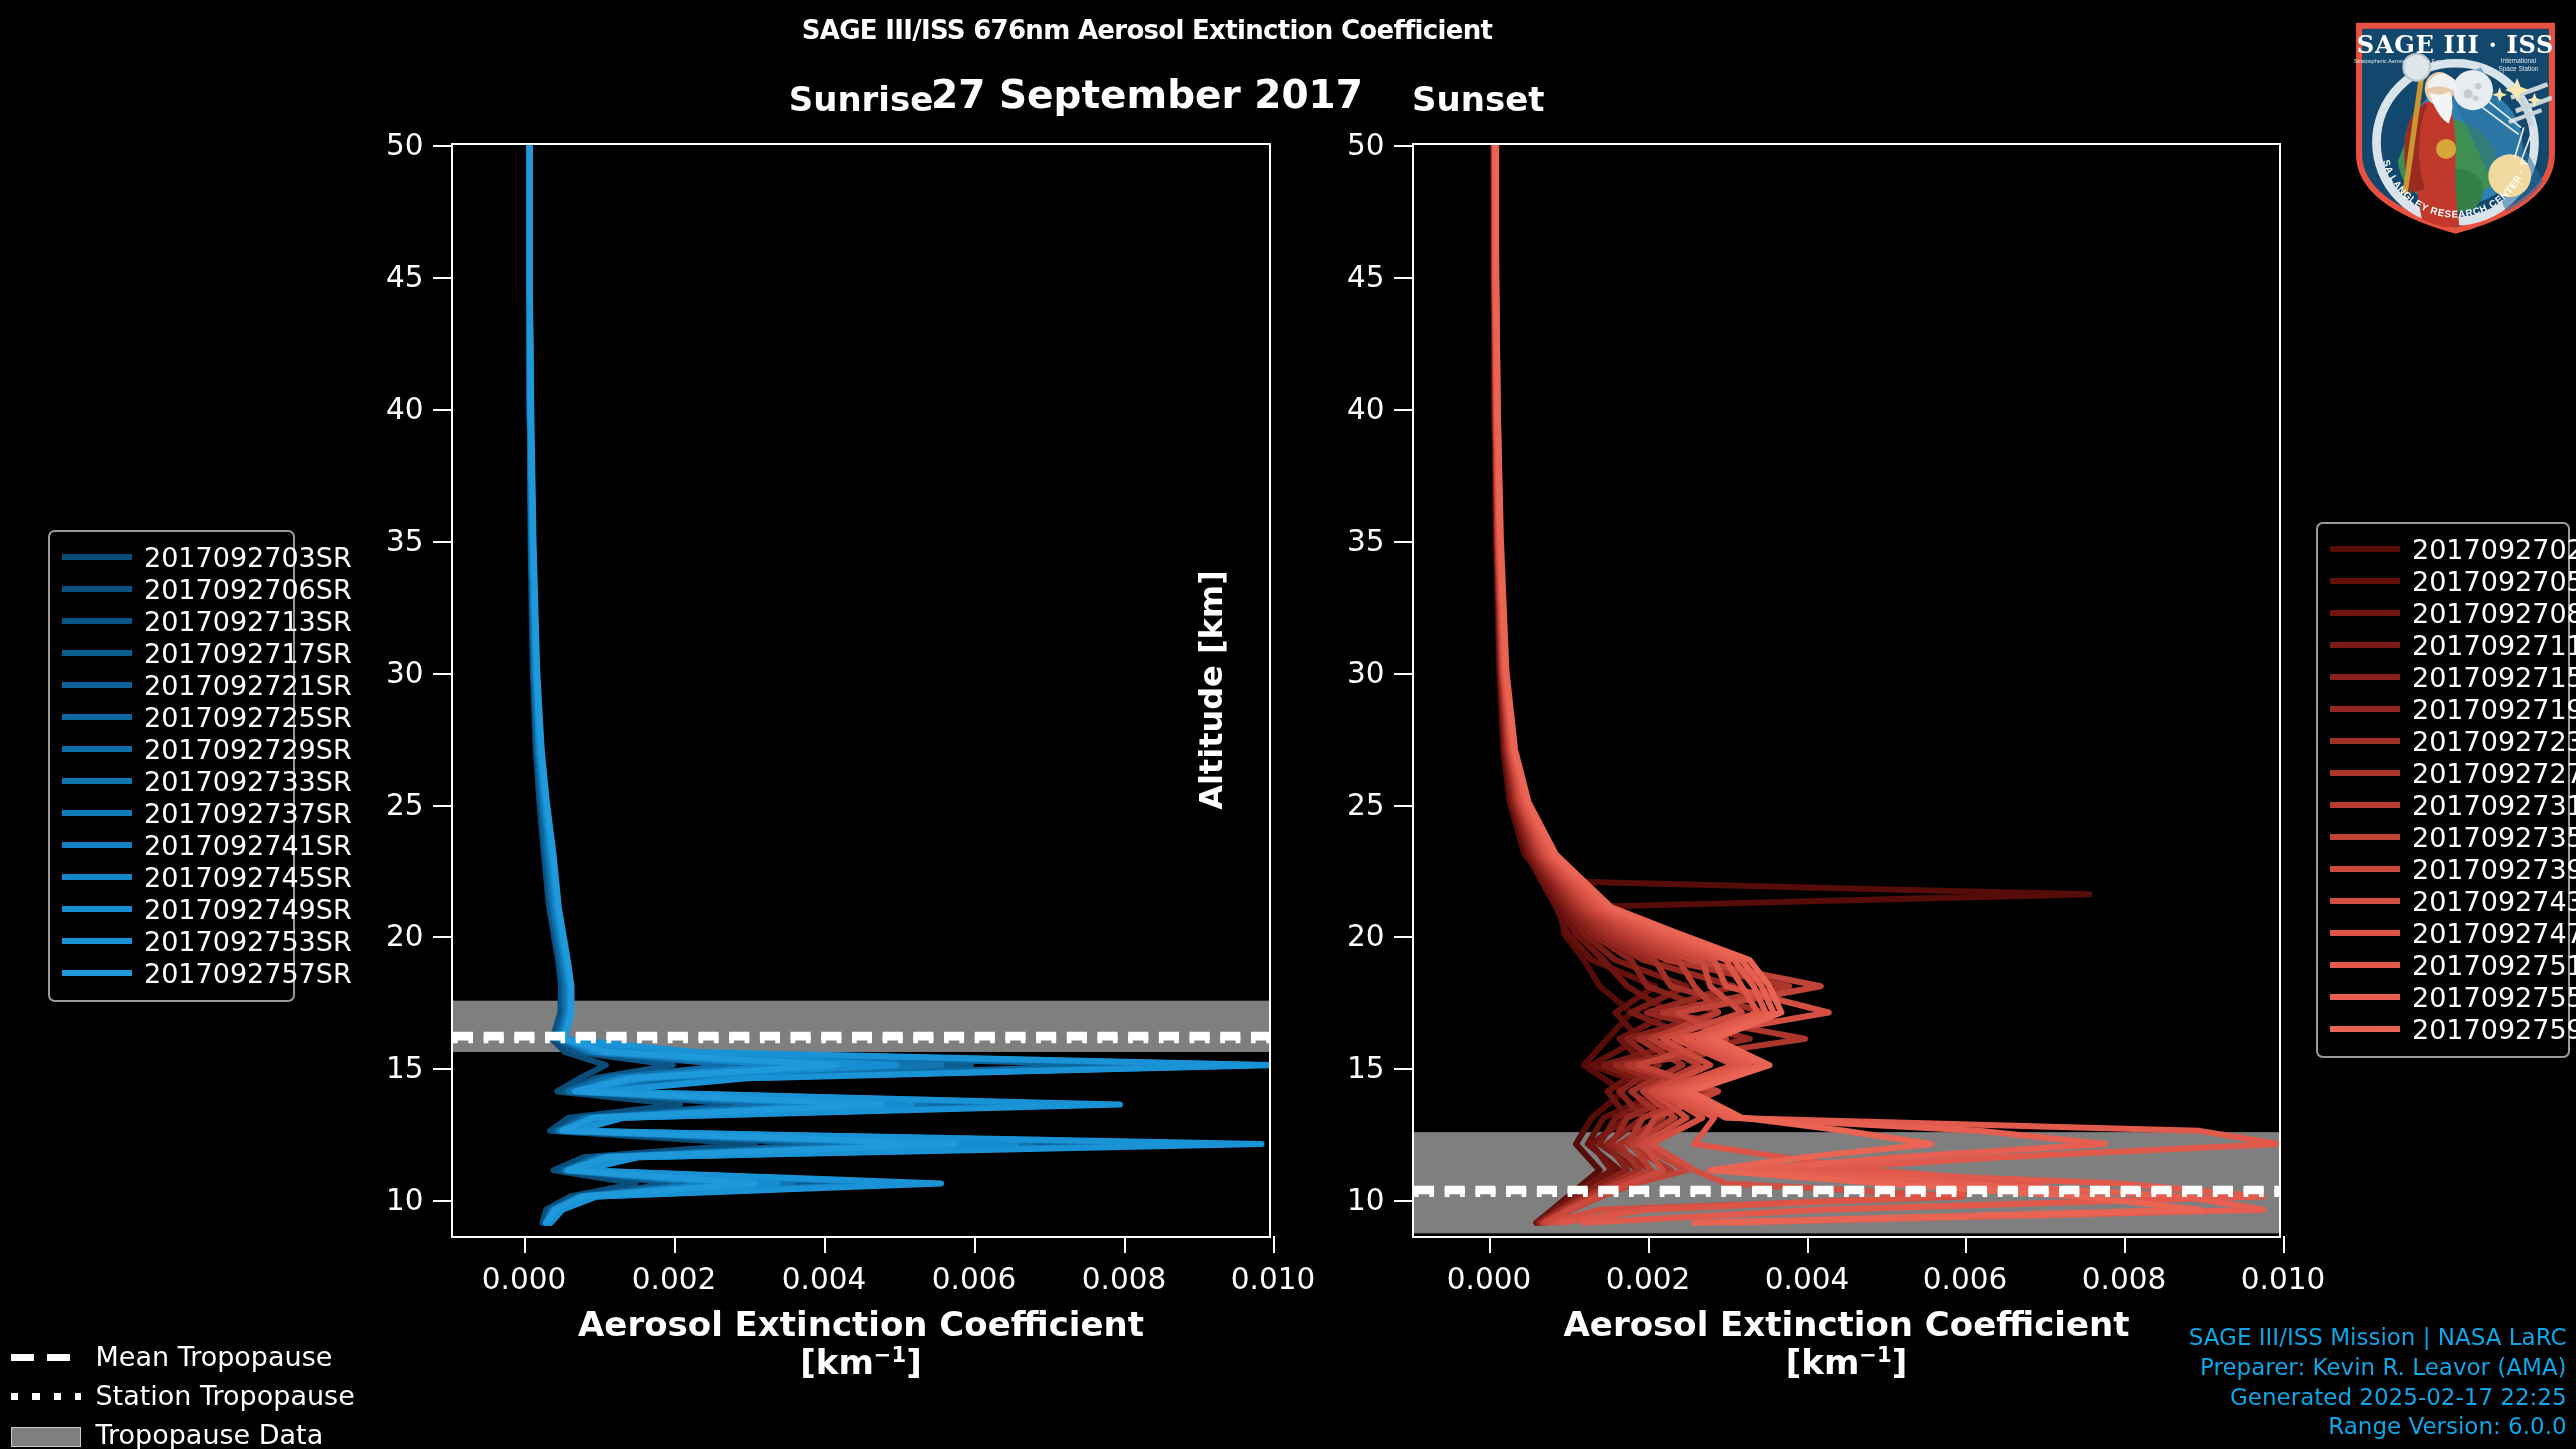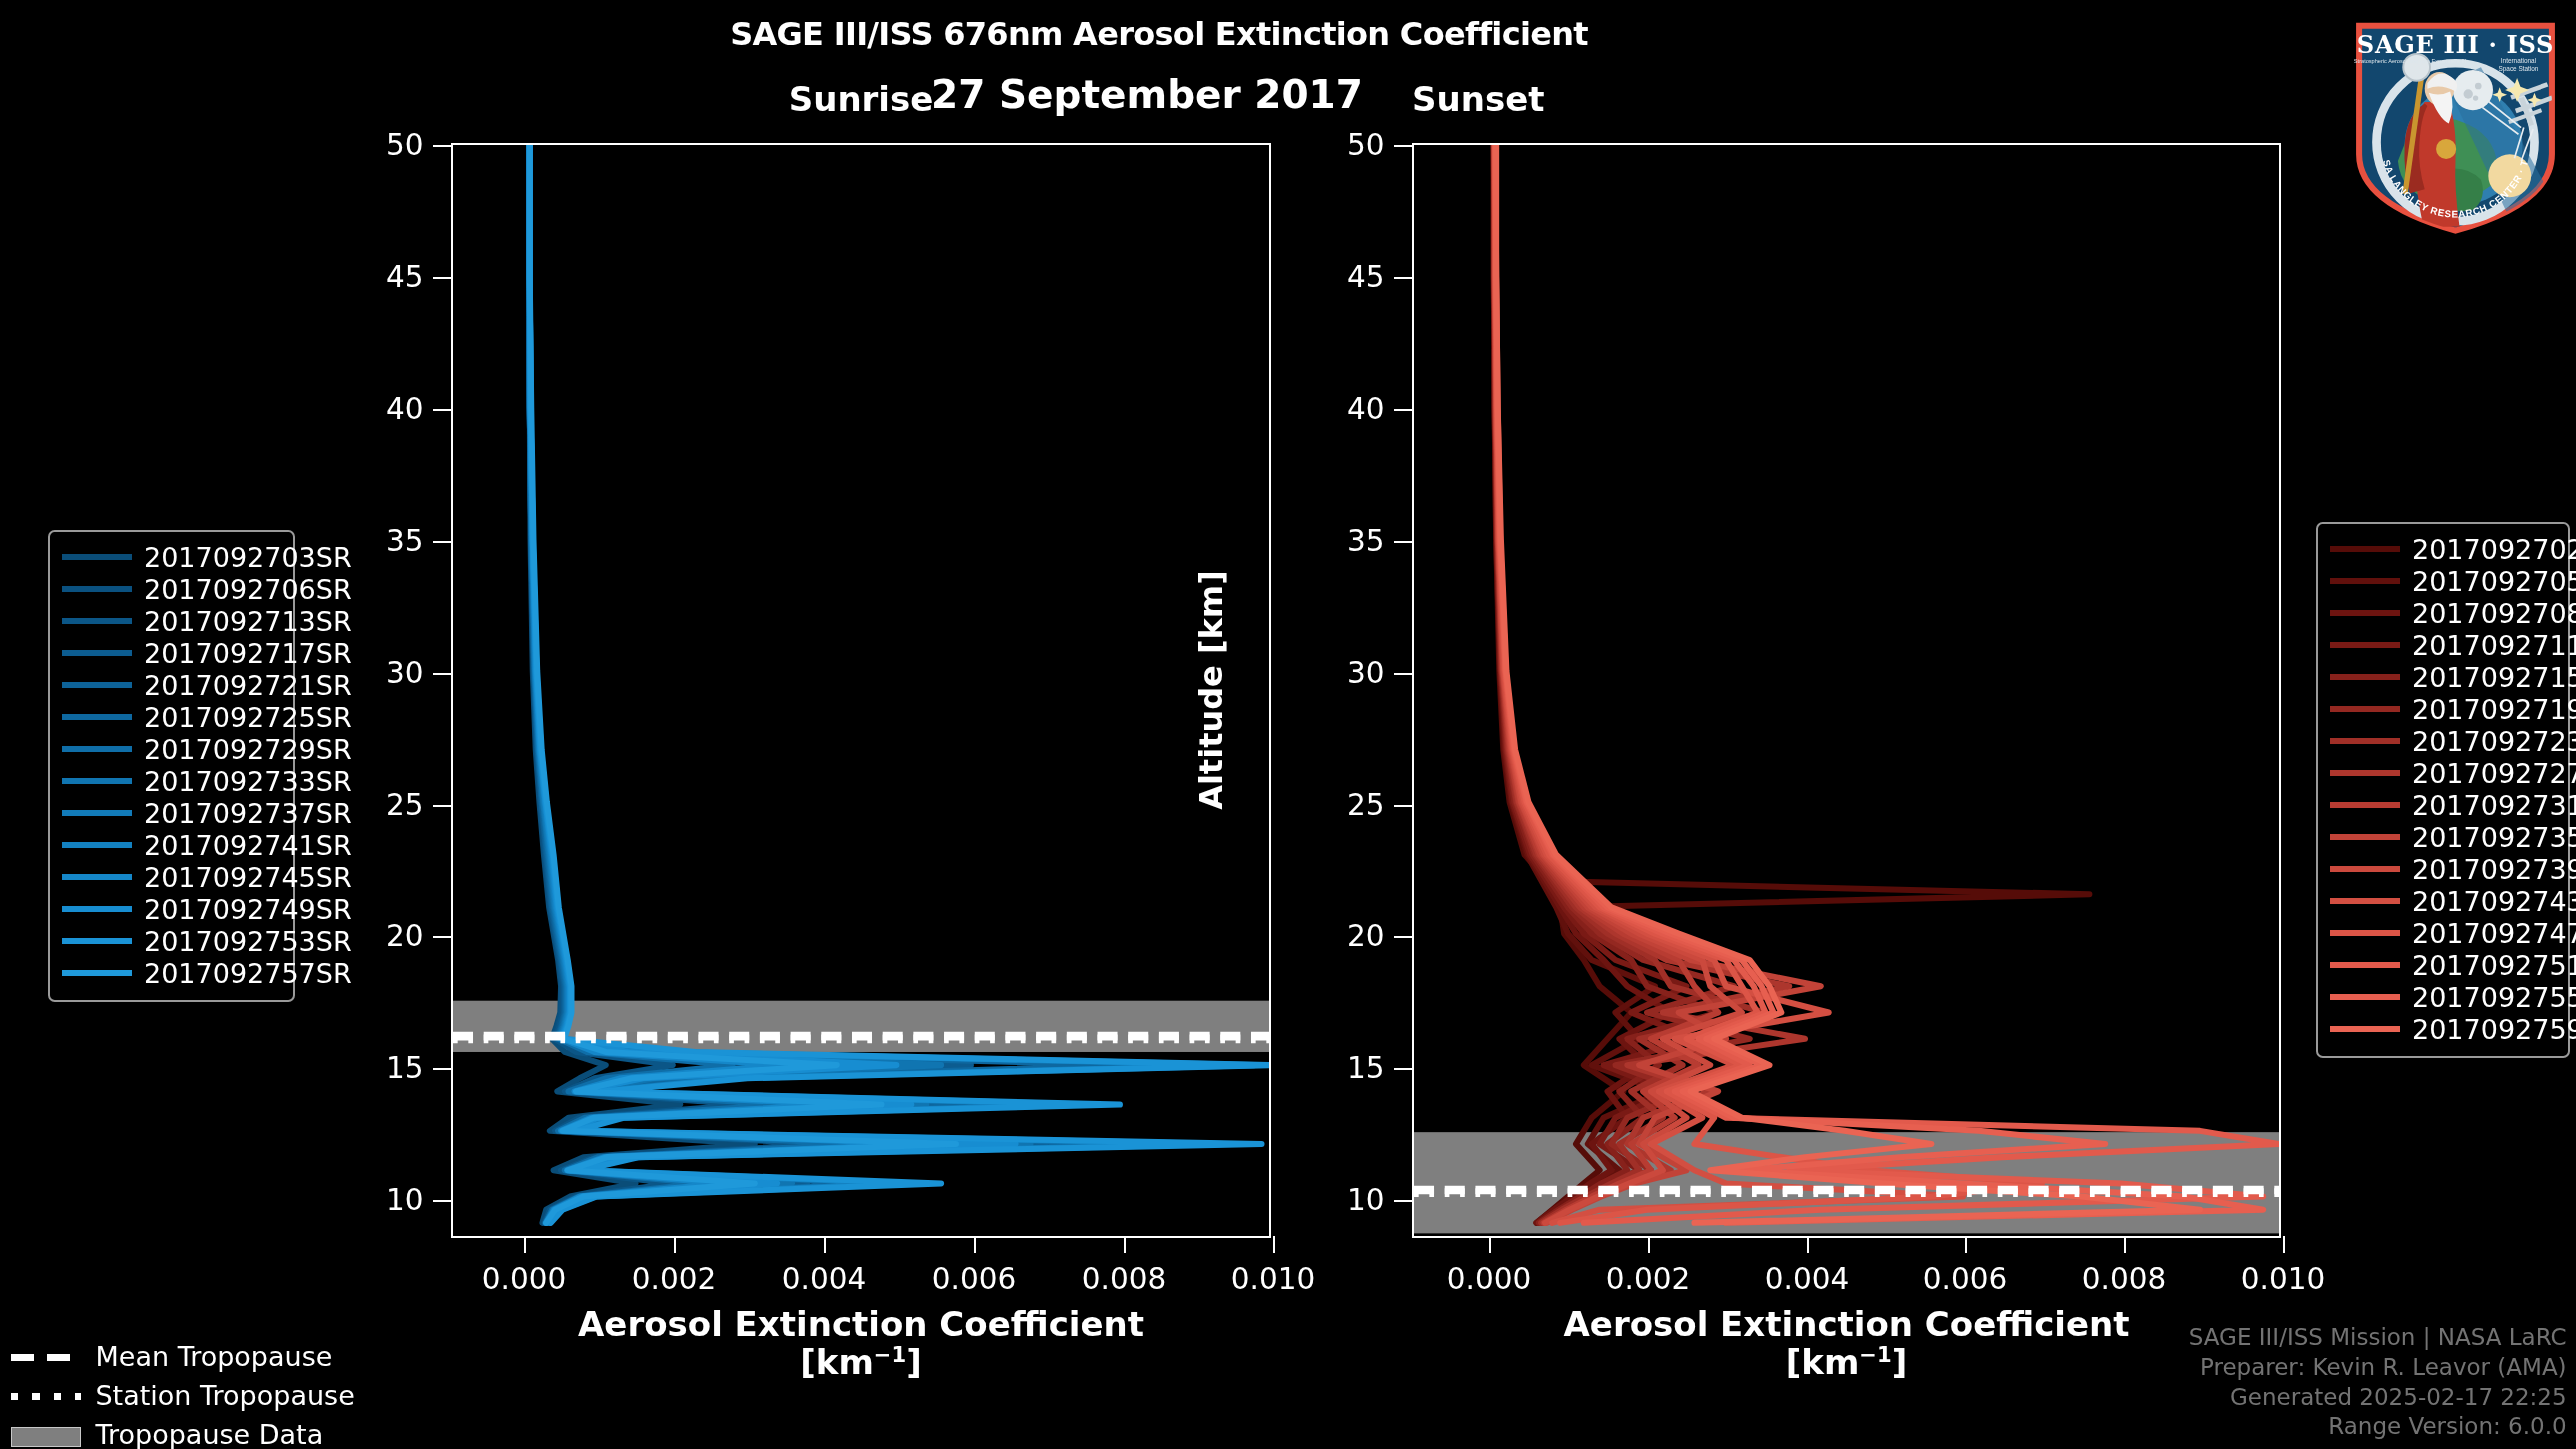--- a/index.html
+++ b/index.html
@@ -3,21 +3,21 @@
 <meta charset="utf-8">
 <style>
   html,body{margin:0;padding:0;background:#000;}
   body{width:2576px;height:1449px;position:relative;overflow:hidden;
        font-family:"DejaVu Sans","Liberation Sans",sans-serif;color:#fff;}
 
   .abs{position:absolute;}
 
   
   #main-title{left:0;top:14.8px;width:2294px;text-align:center;
-     font-size:32px;font-weight:bold;letter-spacing:-0.7px;margin-left:12px;}
+     font-size:26px;font-weight:bold;letter-spacing:-0.7px;}
   #date-title{left:0;top:72px;width:2294px;text-align:center;
      font-size:39px;font-weight:bold;}
   #sunrise-title{left:451px;top:79px;width:820px;text-align:center;
      font-size:34px;font-weight:bold;}
   #sunset-title{left:1412px;top:79px;width:869px;text-align:left;
      font-size:34px;font-weight:bold;}
 
   
   .plot-frame{border:2.7px solid #fff;background:#000;box-sizing:border-box;}
   #plot-left{left:451px;top:143px;width:820px;height:1095px;}
@@ -55,21 +55,21 @@
      position:relative;}
   .key-dash{position:absolute;top:6px;left:0;width:100%;height:7.4px;
      background:repeating-linear-gradient(to right,#fff 0 23px,transparent 23px 36px);}
   .key-dot{position:absolute;top:6px;left:0;width:100%;height:7.4px;
      background:repeating-linear-gradient(to right,#fff 0 7.4px,transparent 7.4px 21.5px);}
   .key-band{position:absolute;top:1.3px;left:0;width:100%;height:20px;
      background:#7f7f7f;border:1.3px solid #c8c8c8;box-sizing:border-box;}
   .key-label{font-size:27px;white-space:nowrap;}
 
   
-  #footer{right:9.4px;bottom:6.7px;text-align:right;color:#737373;
+  #footer{right:9.4px;bottom:6.7px;text-align:right;color:#0ea5e9;
      font-size:23px;line-height:1.30;}
 
   
   #logo{right:4px;top:2.7px;width:233px;height:233px;}
 </style>
 </head>
 <body>
 
 <div class="abs" id="main-title">SAGE III/ISS 676nm Aerosol Extinction Coefficient</div>
 <div class="abs" id="date-title">27 September 2017</div>

